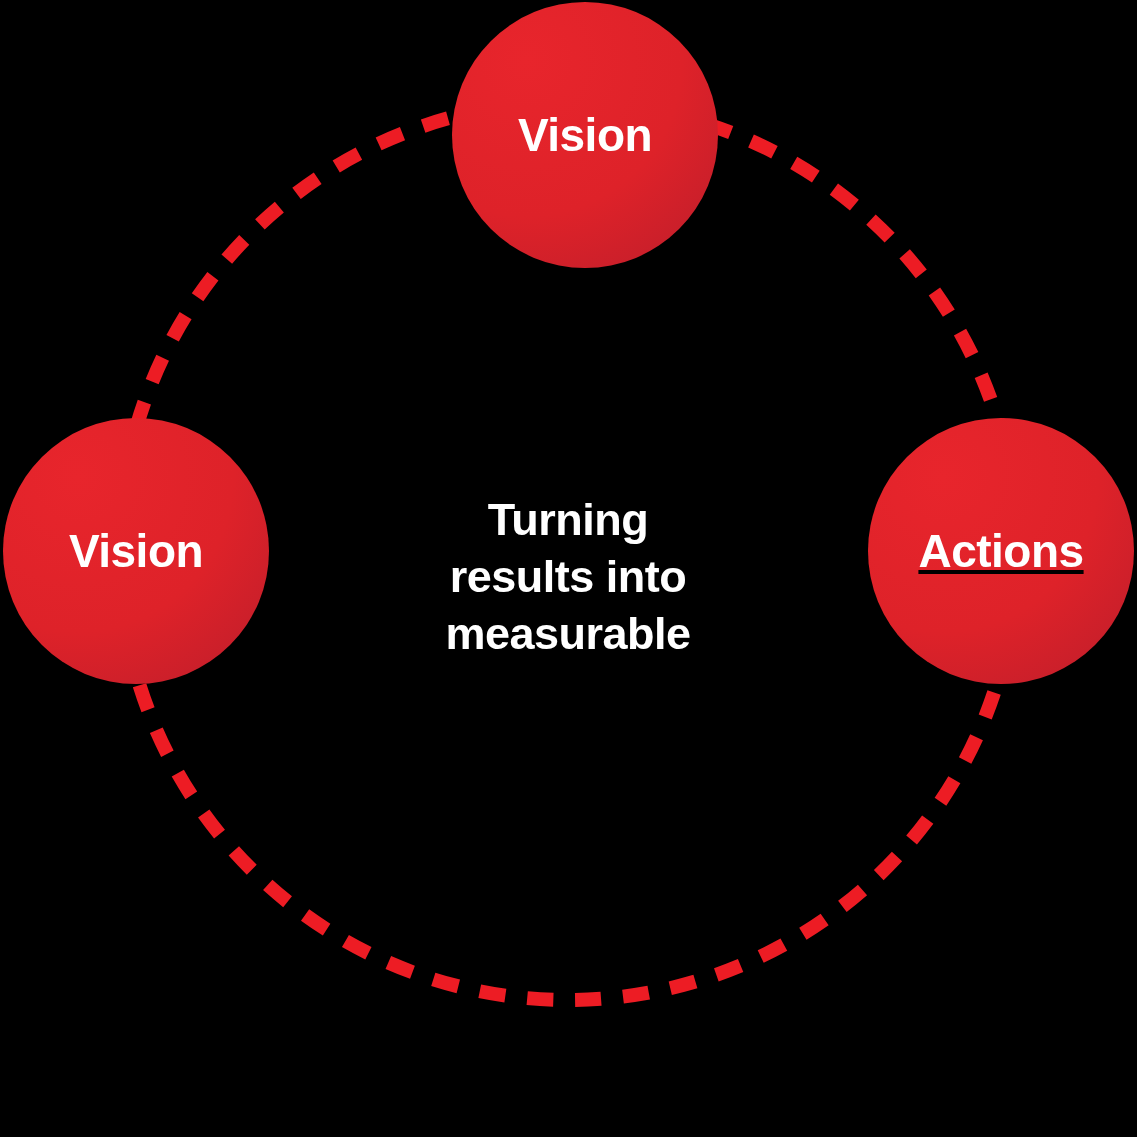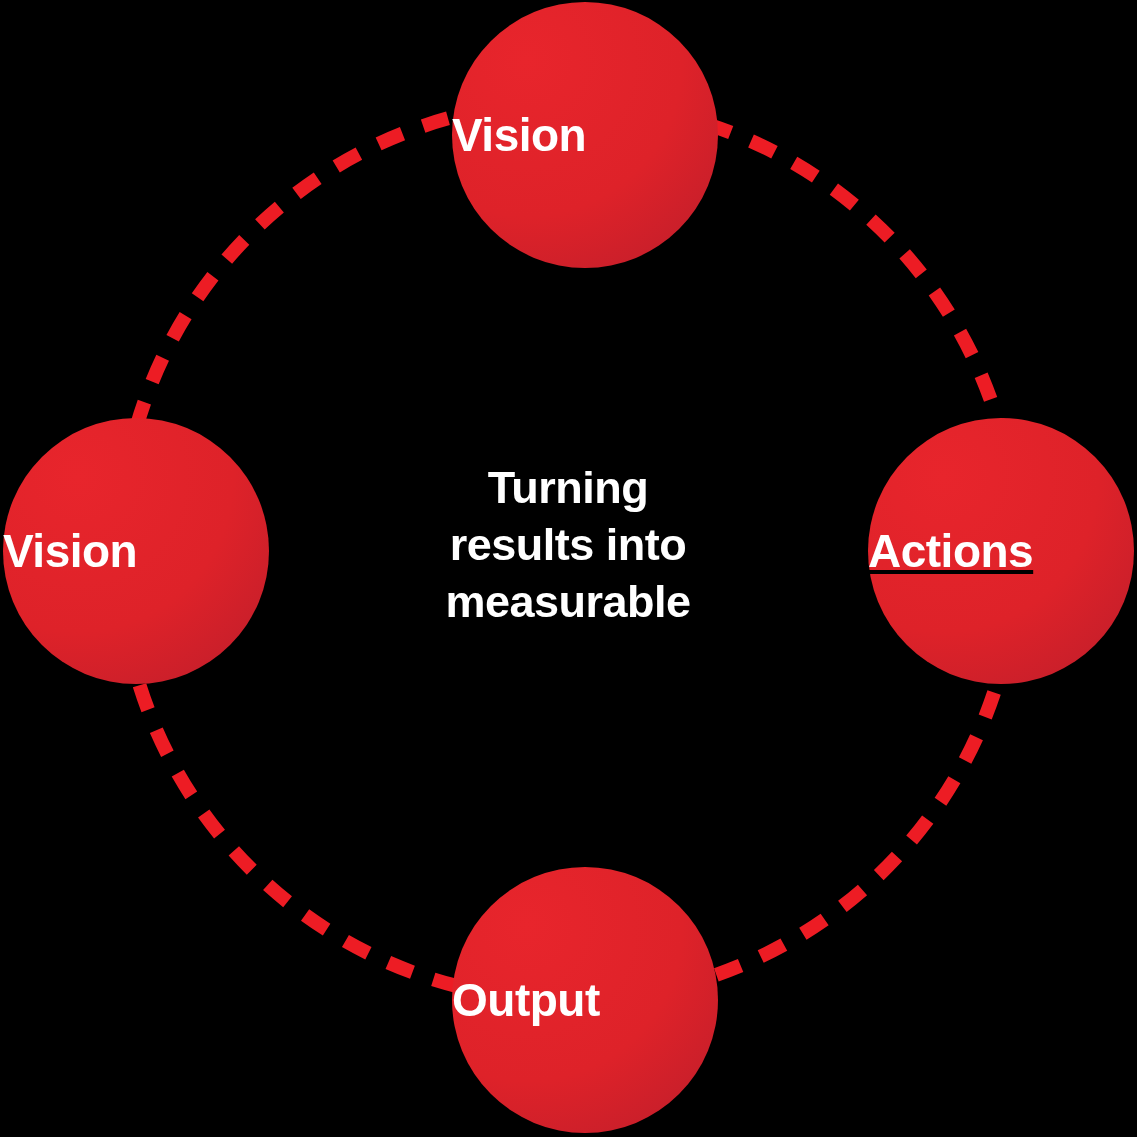--- a/index.html
+++ b/index.html
@@ -30,20 +30,21 @@
     width: 1137px;
     height: 1137px;
   }
 
   
   .cycle-node {
     position: absolute;
     border-radius: 50%;
     display: flex;
     align-items: center;
+    justify-content: center;
     box-sizing: border-box;
   }
   .cycle-node-label {
     color: #ffffff;
     font-family: "Liberation Sans", sans-serif;
     font-weight: bold;
     font-size: 46px;
     line-height: 1;
     letter-spacing: -0.5px;
     white-space: nowrap;
@@ -52,21 +53,21 @@
 
   #node-vision   { left: 452px; top:    2px; width: 266px; height: 266px; }
   #node-actions  { left: 868px; top:  418px; width: 266px; height: 266px; text-decoration: underline; }
   #node-output   { left: 452px; top:  867px; width: 266px; height: 266px; }
   #node-measure  { left:   3px; top:  418px; width: 266px; height: 266px; }
 
   
   #center-caption {
     position: absolute;
     left: 368px;
-    top: 428px;
+    top: 460px;
     width: 400px;
     height: 232px;
     display: flex;
     flex-direction: column;
     align-items: center;
     justify-content: center;
     text-align: center;
   }
   .caption-line {
     color: #ffffff;
@@ -95,23 +96,20 @@
   </svg>
 
   <div class="cycle-node" id="node-vision" style="background: radial-gradient(circle at 28% 22%, #E8252C 0%, #DE2229 55%, #BC1D2B 100%);">
     <span class="cycle-node-label">Vision</span>
   </div>
 
   <div class="cycle-node" id="node-actions" style="background: radial-gradient(circle at 28% 22%, #E8252C 0%, #DE2229 55%, #BC1D2B 100%);">
     <span class="cycle-node-label">Actions</span>
   </div>
 
-  <div class="cycle-node" id="node-output" style="background: radial-gradient(circle at 28% 22%, #E8252C 0%, #DE2229 55%, #BC1D2B 100%);">
-    <span class="cycle-node-label">Output</span>
-  </div>
 
   <div class="cycle-node" id="node-measure" style="background: radial-gradient(circle at 28% 22%, #E8252C 0%, #DE2229 55%, #BC1D2B 100%);">
     <span class="cycle-node-label">Vision</span>
   </div>
 
   <div id="center-caption">
     <div class="caption-line">Turning</div>
     <div class="caption-line">results into</div>
     <div class="caption-line">measurable</div>
   </div>

